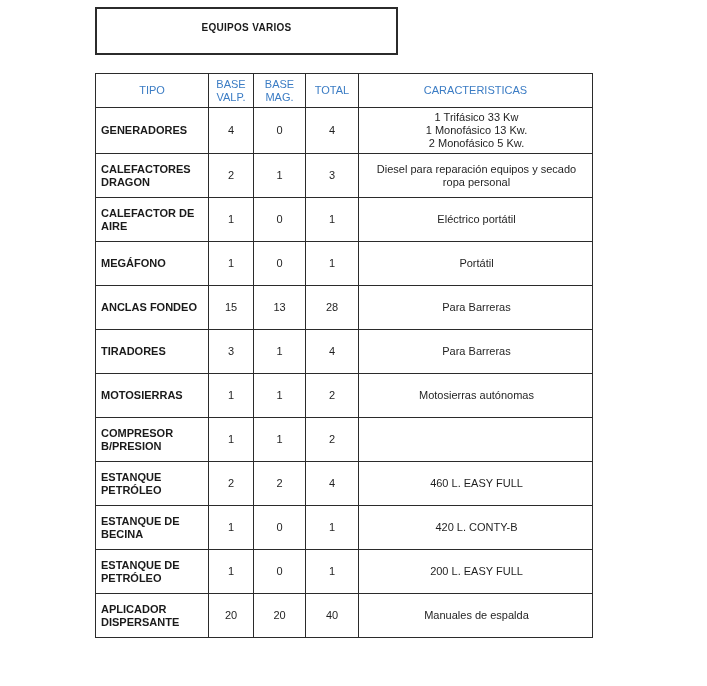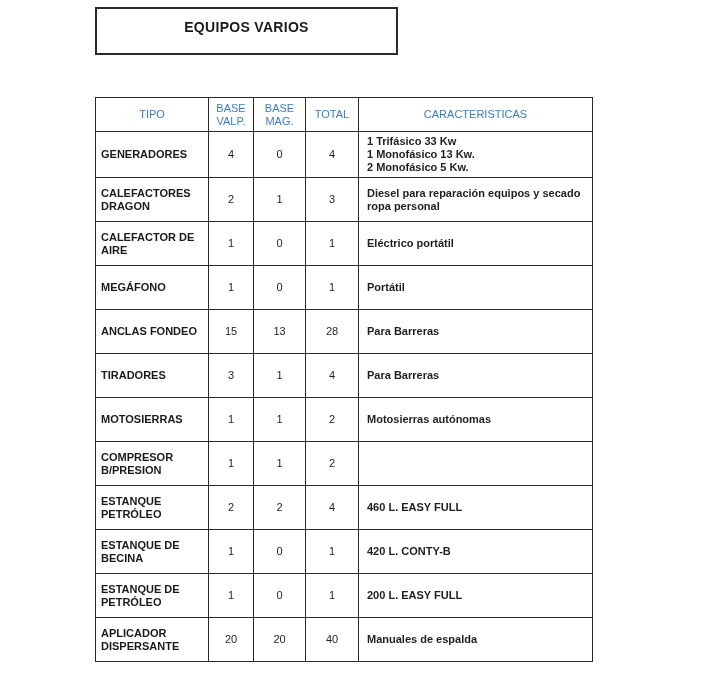--- a/index.html
+++ b/index.html
@@ -18,33 +18,32 @@
     top: 7px;
     width: 303px;
     height: 48px;
     border: 2px solid #2b2b2b;
     display: flex;
     align-items: center;
     justify-content: center;
     padding-bottom: 8px;
   }
   .title-box .title-text {
-    font-size: 14px;
+    font-size: 10px;
     font-weight: bold;
     letter-spacing: 0.3px;
     color: #1a1a1a;
   }
   table.equipment {
     position: absolute;
     left: 95px;
     top: 73px;
     width: 497px;
     border-collapse: collapse;
     table-layout: fixed;
-    margin-top: 24px;
   }
   table.equipment th,
   table.equipment td {
     border: 1.5px solid #2b2b2b;
     font-size: 11px;
     line-height: 13px;
     vertical-align: middle;
     overflow: hidden;
   }
   table.equipment thead tr { height: 34px; }
@@ -60,24 +59,23 @@
     text-align: left;
     font-size: 10.5px;
     padding: 2px 5px;
     color: #1a1a1a;
   }
   td.base_valp, td.base_mag, td.total {
     text-align: center;
     padding: 2px 2px;
   }
   td.caracteristicas {
-    text-align: left;
+    text-align: center;
     padding: 3px 6px 3px 8px;
     white-space: pre-line;
-    font-weight: bold;
   }
 </style>
 </head>
 <body>
 
 <div class="page">
 
   <div class="title-box">
     <span class="title-text">EQUIPOS VARIOS</span>
   </div>

